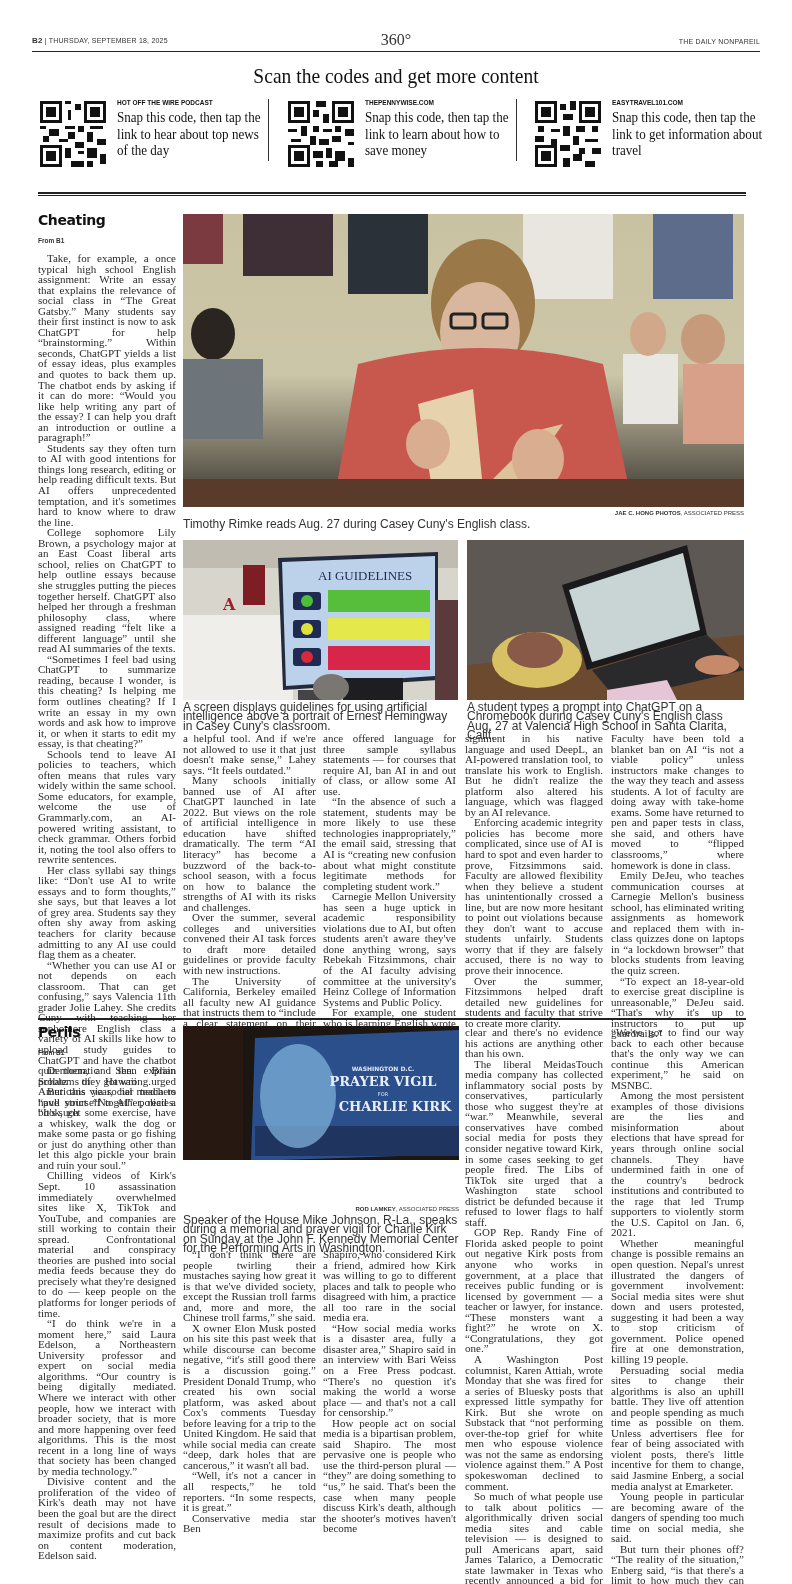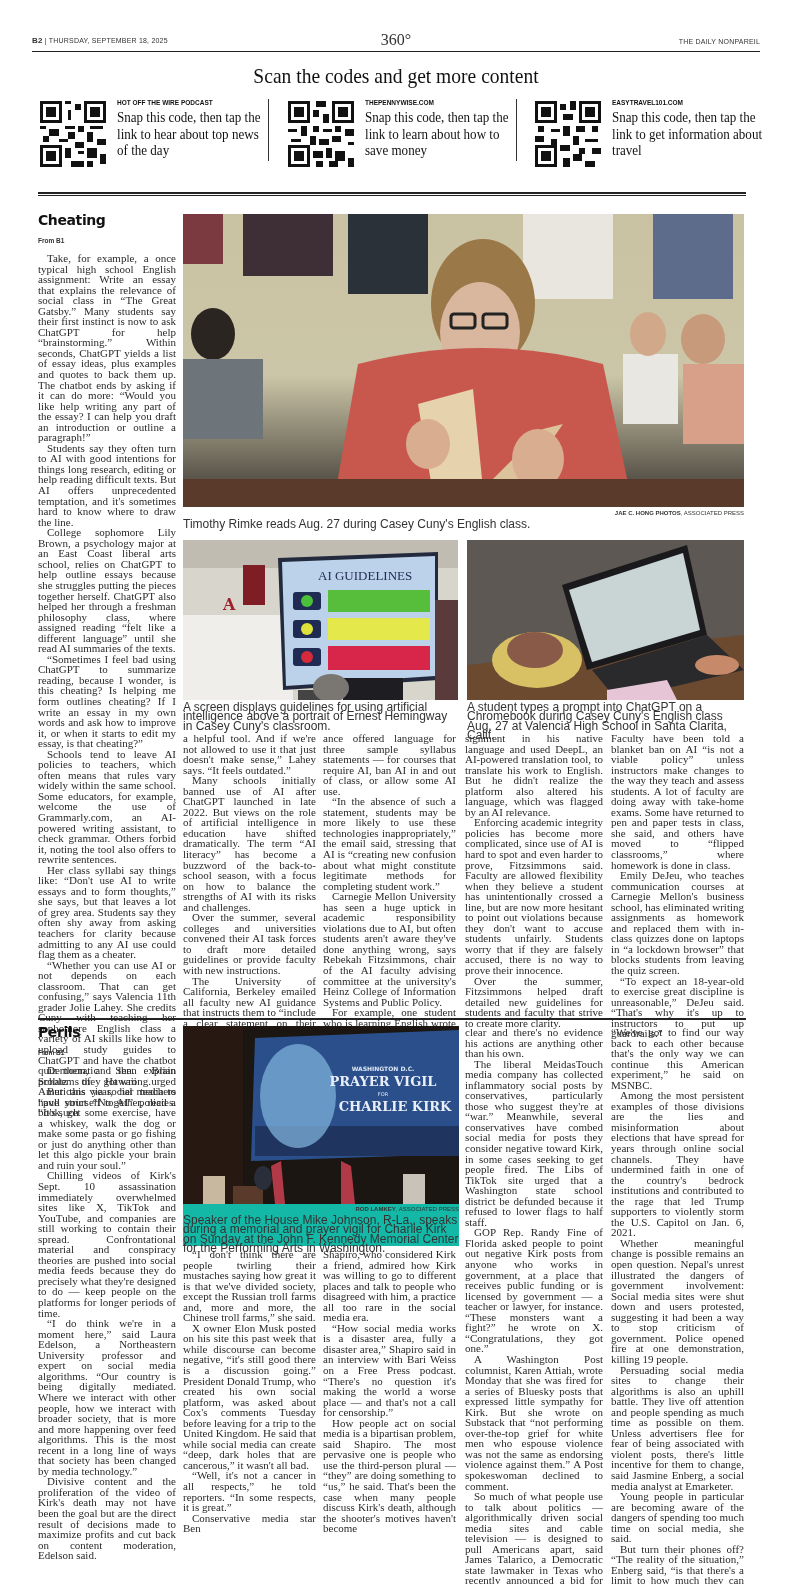--- a/index.html
+++ b/index.html
@@ -282,21 +282,21 @@
 <div class="abs headline" style="left:38px;top:1024px">Perils</div>
 <div class="abs fromb" style="left:38px;top:1049px">From B1</div>
 
 <div class="abs col" style="left:38px;top:1065px;width:138px">
   <p>Democratic Sen. Brian Schatz of Hawaii urged Americans via social media to “pull yourself together, read a book, get some exercise, have a whiskey, walk the dog or make some pasta or go fishing or just do anything other than let this algo pickle your brain and ruin your soul.”</p>
     <p>Chilling videos of Kirk's Sept. 10 assassination immediately overwhelmed sites like X, TikTok and YouTube, and companies are still working to contain their spread. Confrontational material and conspiracy theories are pushed into social media feeds because they do precisely what they're designed to do — keep people on the platforms for longer periods of time.</p>
     <p>“I do think we're in a moment here,” said Laura Edelson, a Northeastern University professor and expert on social media algorithms. “Our country is being digitally mediated. Where we interact with other people, how we interact with broader society, that is more and more happening over feed algorithms. This is the most recent in a long line of ways that society has been changed by media technology.”</p>
     <p>Divisive content and the proliferation of the video of Kirk's death may not have been the goal but are the direct result of decisions made to maximize profits and cut back on content moderation, Edelson said.</p>
 </div>
 
-<div class="abs photo" style="left:183px;top:1026px;width:276px;height:220px;background:#14b8a6">
+<div class="abs photo" style="left:183px;top:1026px;width:276px;height:134px;background:#14b8a6">
   <svg width="276" height="178" viewBox="0 0 276 178">
     <rect width="276" height="178" fill="#1b1612"></rect>
     <polygon points="72,12 276,4 276,128 68,135" fill="#2b4f8a"></polygon>
     <rect x="72" y="100" width="204" height="30" fill="#1f3560"></rect>
     <ellipse cx="115" cy="70" rx="38" ry="52" fill="#7db0d8" opacity=".75"></ellipse>
     <text x="200" y="45" text-anchor="middle" font-family="DejaVu Sans" font-size="6" font-weight="bold" fill="#dfe8f5">WASHINGTON D.C.</text>
     <text x="200" y="60" text-anchor="middle" font-family="DejaVu Serif" font-size="13" font-weight="bold" fill="#e9eef8">PRAYER VIGIL</text>
     <text x="200" y="70" text-anchor="middle" font-family="DejaVu Sans" font-size="5" fill="#dfe8f5">FOR</text>
     <text x="212" y="85" text-anchor="middle" font-family="DejaVu Serif" font-size="13" font-weight="bold" fill="#e9eef8">CHARLIE KIRK</text>
     <rect x="0" y="0" width="60" height="178" fill="#2a1a12" opacity=".8"></rect>

